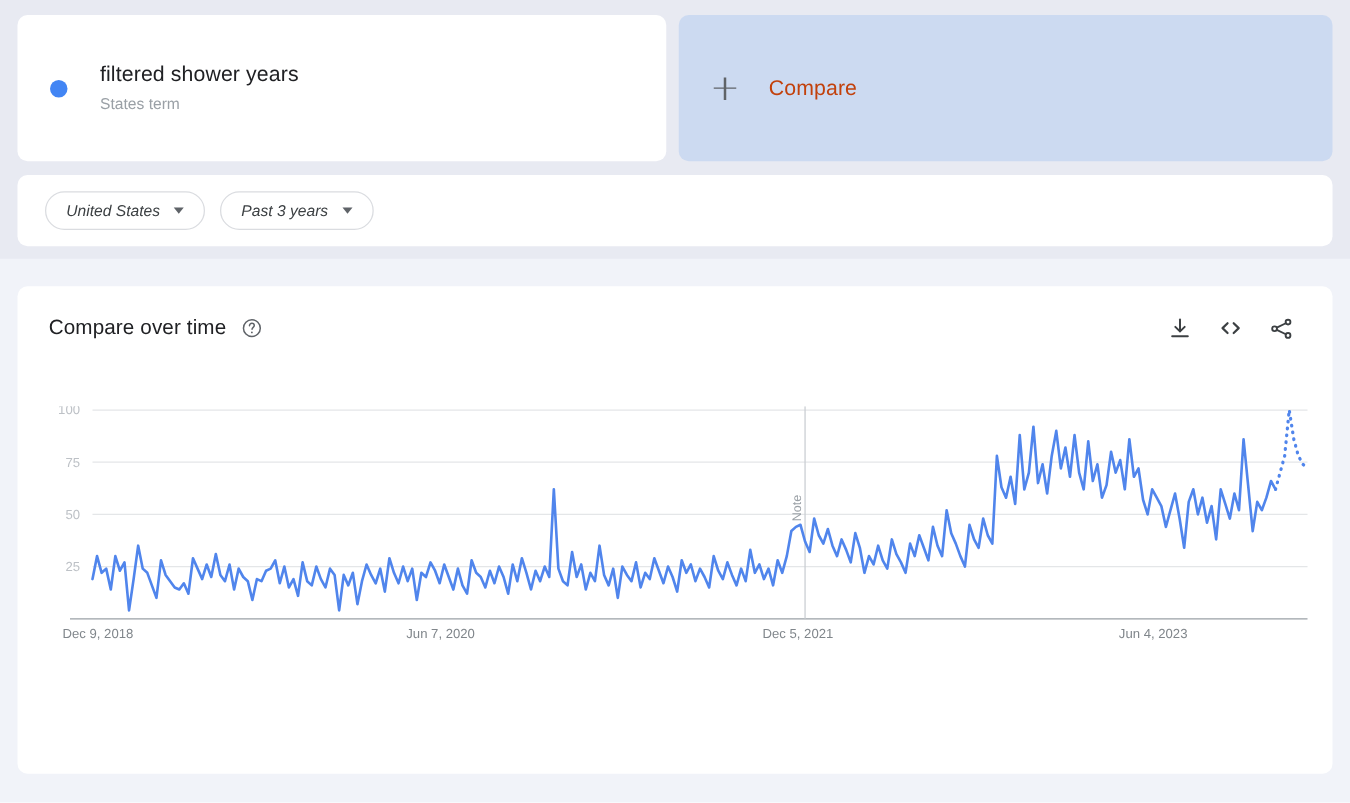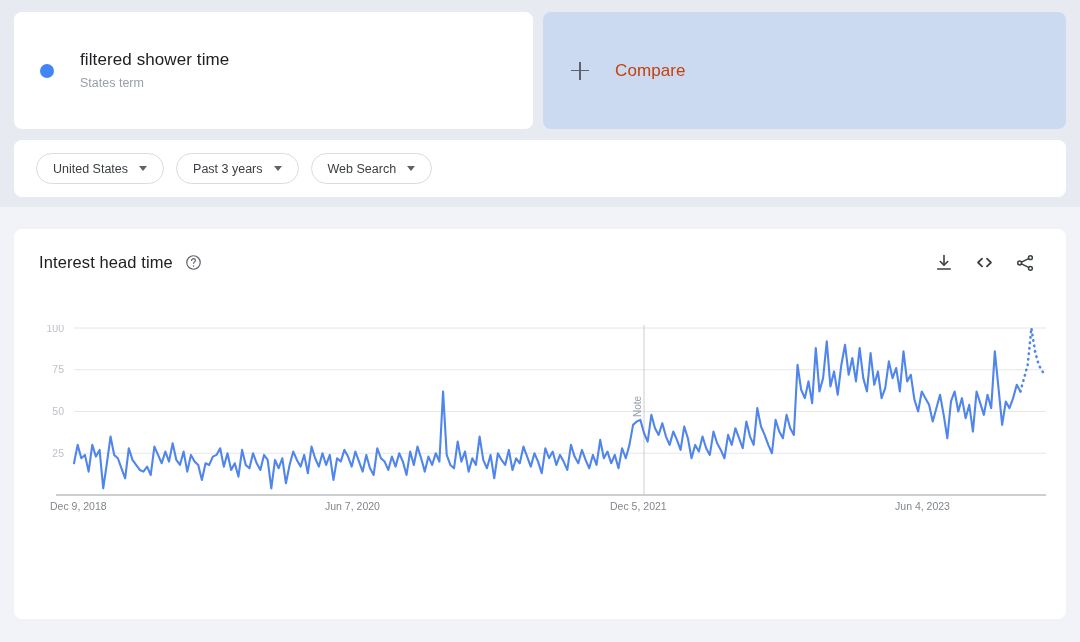--- a/index.html
+++ b/index.html
@@ -56,20 +56,21 @@
 
   .filter-card {
     margin-top: 11px;
     background: #ffffff;
     border-radius: 8px;
     height: 57px;
     display: flex;
     align-items: center;
     padding: 0 22px;
     gap: 12px;
+    font-style: italic;
   }
   .chip {
     border: 1px solid #dadce0;
     border-radius: 17px;
     height: 31px;
     display: flex;
     align-items: center;
     padding: 0 16px;
     font-size: 12.5px;
     color: #3c4043;
@@ -109,49 +110,45 @@
 </style>
 </head>
 <body>
 
 <div class="top-zone">
 
   <div class="term-row">
     <div class="term-card">
       <div class="dot"></div>
       <div class="term-text">
-        <div class="term-title">filtered shower time</div>
+        <div class="term-title">filtered shower years</div>
         <div class="term-sub">States term</div>
       </div>
     </div>
     <div class="compare-card">
       <span class="plus-icon"></span>
       <span class="compare-label">Compare</span>
     </div>
   </div>
 
   <div class="filter-card">
     <div class="chip">
       <span>United States</span>
       <span class="caret"></span>
     </div>
     <div class="chip">
       <span>Past 3 years</span>
       <span class="caret"></span>
     </div>
-    <div class="chip">
-      <span>Web Search</span>
-      <span class="caret"></span>
-    </div>
   </div>
 </div>
 
 <div class="chart-card">
   <div class="chart-head">
-    <span class="chart-title">Interest head time</span>
+    <span class="chart-title">Compare over time</span>
     <span class="help-icon">
       <svg width="17" height="17" viewBox="0 0 24 24" fill="none" stroke="#5f6368" stroke-width="1.7">
         <circle cx="12" cy="12" r="9.5"></circle>
         <path d="M9.3 9.2c0-1.5 1.2-2.6 2.7-2.6s2.7 1 2.7 2.5c0 1.9-2.5 2.1-2.5 4.1" stroke-linecap="round"></path>
         <circle cx="12" cy="16.8" r="1.05" fill="#5f6368" stroke="none"></circle>
       </svg>
     </span>
     <span class="head-actions">
       <span class="act">
         <svg width="20" height="20" viewBox="0 0 24 24" fill="none" stroke="#3c4043" stroke-width="1.9" stroke-linecap="round">

